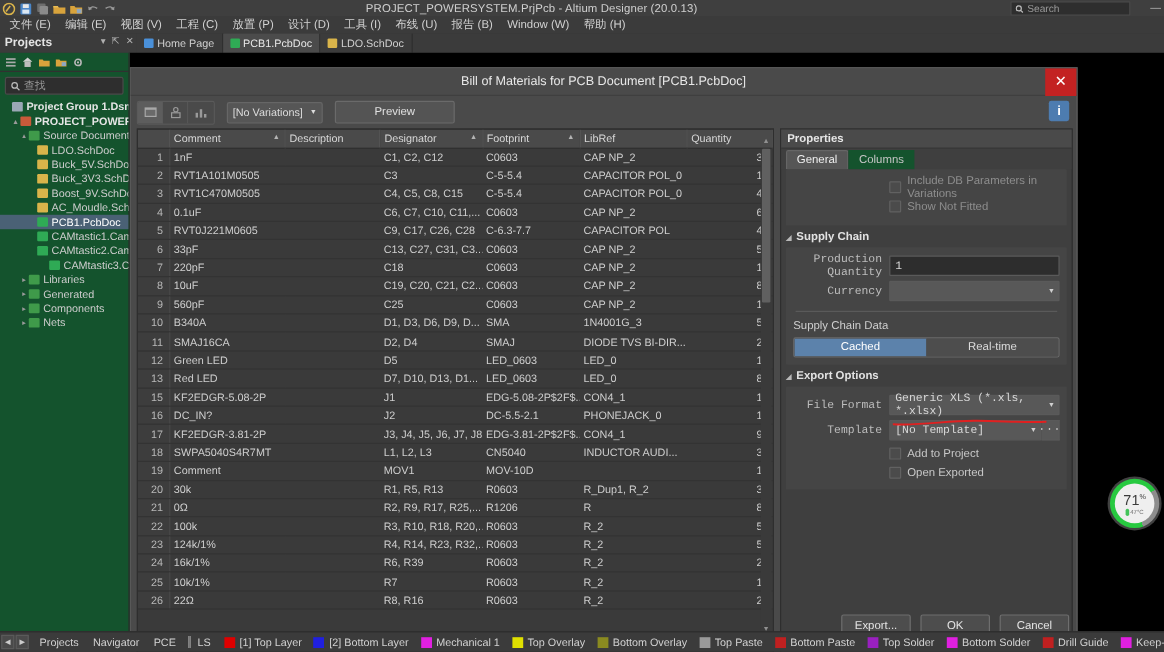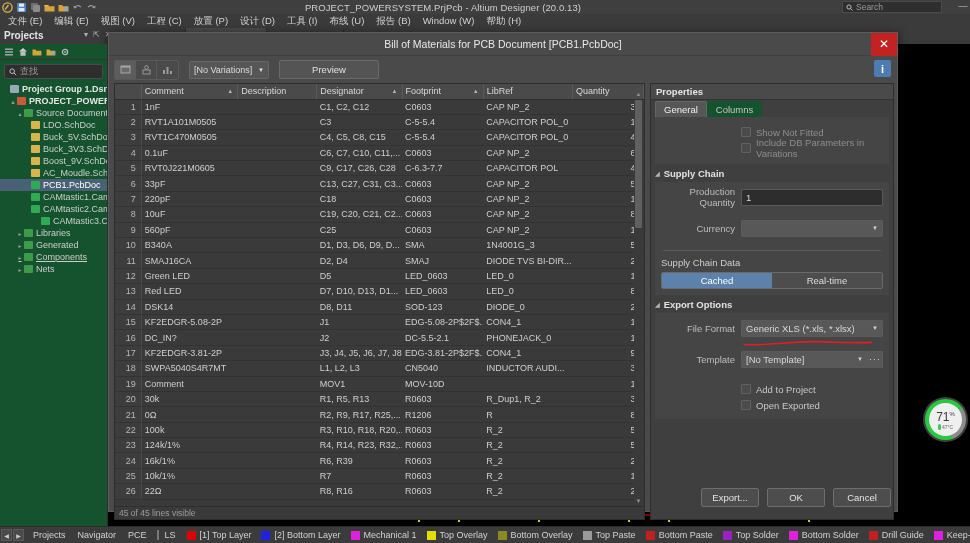--- a/index.html
+++ b/index.html
@@ -90,21 +90,21 @@
     background:#000; overflow:hidden;
   }
   .pcb-trace { position:absolute; background:#b40000; }
   .pcb-yellow { position:absolute; background:#d8d800; }
   .pcb-blue { position:absolute; background:#1b1bd8; }
   .pcb-pad { position:absolute; background:#e00000; }
   .pcb-arc { position:absolute; border:1.5px solid #c000c0; border-radius:50%; }
 
   
   .dialog {
-    position:absolute; left:108px; top:32px; width:790px; height:480px;
+    position:absolute; left:108px; top:56px; width:790px; height:480px;
     background:#4a4a4a; border:1px solid #5c5c5c;
     box-shadow: 0 2px 10px rgba(0,0,0,.6);
   }
   .dlg-title {
     height:23px; background:#4a4a4a; display:flex; align-items:center;
     justify-content:center; position:relative; border-bottom:1px solid #3f3f3f;
   }
   .dlg-title span { font-size:10.5px; color:#e8e8e8; }
   .dlg-close {
     position:absolute; right:0px; top:0px; width:26px; height:23px;
@@ -182,21 +182,21 @@
     font-size:9.5px; color:#c5c5c5; padding:0 8px; line-height:16px;
     background:#14532d; border:1px solid transparent; border-bottom:none;
   }
   .tab.active { background:#565656; border-color:#666; color:#f0f0f0; border-radius:2px 2px 0 0;}
   .sect-hd {
     display:flex; align-items:center; gap:4px; font-size:9.5px;
     font-weight:bold; color:#e2e2e2; padding:4px 0 3px 4px;
   }
   .sect-hd .tri { font-size:6px; color:#b8b8b8; }
   .sect-body { background:#454545; margin:0 4px; padding:6px 6px; border-radius:1px; }
-  .frow { display:flex; align-items:center; height:18px; margin-bottom:13px; }
+  .frow { display:flex; align-items:center; height:18px; margin-bottom:3px;font-family:Liberation Mono, monospace; }
   .frow .lbl { font-size:9.5px; color:#bdbdbd; text-align:right; flex:0 0 auto; padding-right:6px; }
   .cbx-row { display:flex; align-items:center; gap:5px; height:16px; padding-left:80px; }
   .cbx {
     width:10px; height:10px; background:#4b4b4b; border:1px solid #616161; border-radius:1px;
     flex:0 0 10px;
   }
   .cbx-row .ctxt { font-size:9.5px; color:#8e8e8e; }
   .field {
     height:17px; background:#2d2d2d; border:1px solid #5a5a5a; border-radius:1px;
     display:flex; align-items:center; padding:0 4px; font-size:9.5px; color:#d8d8d8;
@@ -550,29 +550,20 @@
             <tr>
               <td class="idx">13</td>
               <td>Red LED</td>
               <td></td>
               <td>D7, D10, D13, D1...</td>
               <td>LED_0603</td>
               <td>LED_0</td>
               <td class="qty">8</td>
             </tr>
             <tr>
-              <td class="idx">14</td>
-              <td>DSK14</td>
-              <td></td>
-              <td>D8, D11</td>
-              <td>SOD-123</td>
-              <td>DIODE_0</td>
-              <td class="qty">2</td>
-            </tr>
-            <tr>
               <td class="idx">15</td>
               <td>KF2EDGR-5.08-2P</td>
               <td></td>
               <td>J1</td>
               <td>EDG-5.08-2P$2F$...</td>
               <td>CON4_1</td>
               <td class="qty">1</td>
             </tr>
             <tr>
               <td class="idx">16</td>
@@ -686,25 +677,25 @@
     <div class="props">
       <div class="props-hd">Properties</div>
       <div class="tabs">
         <div class="tab active">General</div>
         <div class="tab">Columns</div>
       </div>
 
       <div class="sect-body" style="padding:7px 6px 8px 6px;">
         <div class="cbx-row">
           <span class="cbx"></span>
-          <span class="ctxt">Show Not Fitted</span>
+          <span class="ctxt">Include DB Parameters in Variations</span>
         </div>
         <div class="cbx-row">
           <span class="cbx"></span>
-          <span class="ctxt">Include DB Parameters in Variations</span>
+          <span class="ctxt">Show Not Fitted</span>
         </div>
       </div>
 
       <div class="sect-hd">
         <span class="tri">◢</span>
         <span>Supply Chain</span>
       </div>
       <div class="sect-body">
         <div class="frow">
           <span class="lbl" style="width:80px">Production Quantity</span>
@@ -870,21 +861,21 @@
         <div class="tnode" style="padding-left: 16px;">
           <span class="arrow">▸</span>
           <span class="ficon" style="background: rgb(63, 154, 74);"></span>
           <span>Libraries</span>
         </div>
         <div class="tnode" style="padding-left: 16px;">
           <span class="arrow">▸</span>
           <span class="ficon" style="background: rgb(63, 154, 74);"></span>
           <span>Generated</span>
         </div>
-        <div class="tnode" style="padding-left: 16px; text-decoration: underline;">
+        <div class="tnode" style="padding-left: 16px;">
           <span class="arrow">▸</span>
           <span class="ficon" style="background: rgb(63, 154, 74);"></span>
           <span>Components</span>
         </div>
         <div class="tnode" style="padding-left: 16px;">
           <span class="arrow">▸</span>
           <span class="ficon" style="background: rgb(63, 154, 74);"></span>
           <span>Nets</span>
         </div>
       </div>

